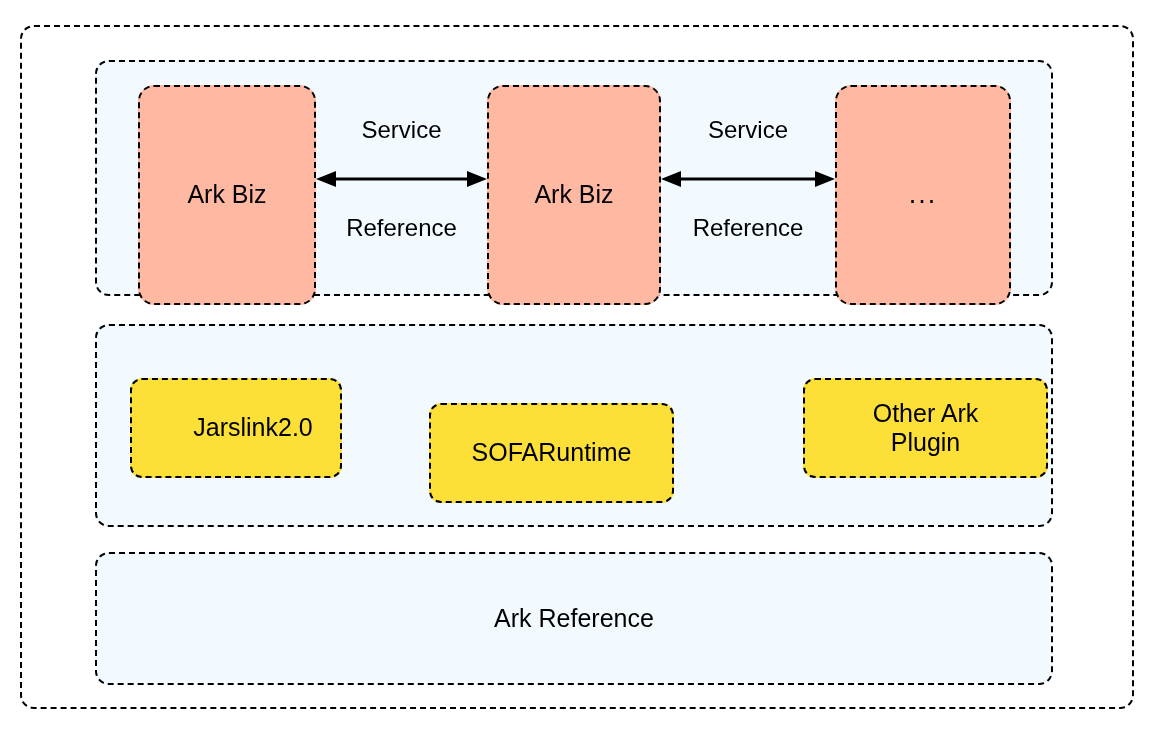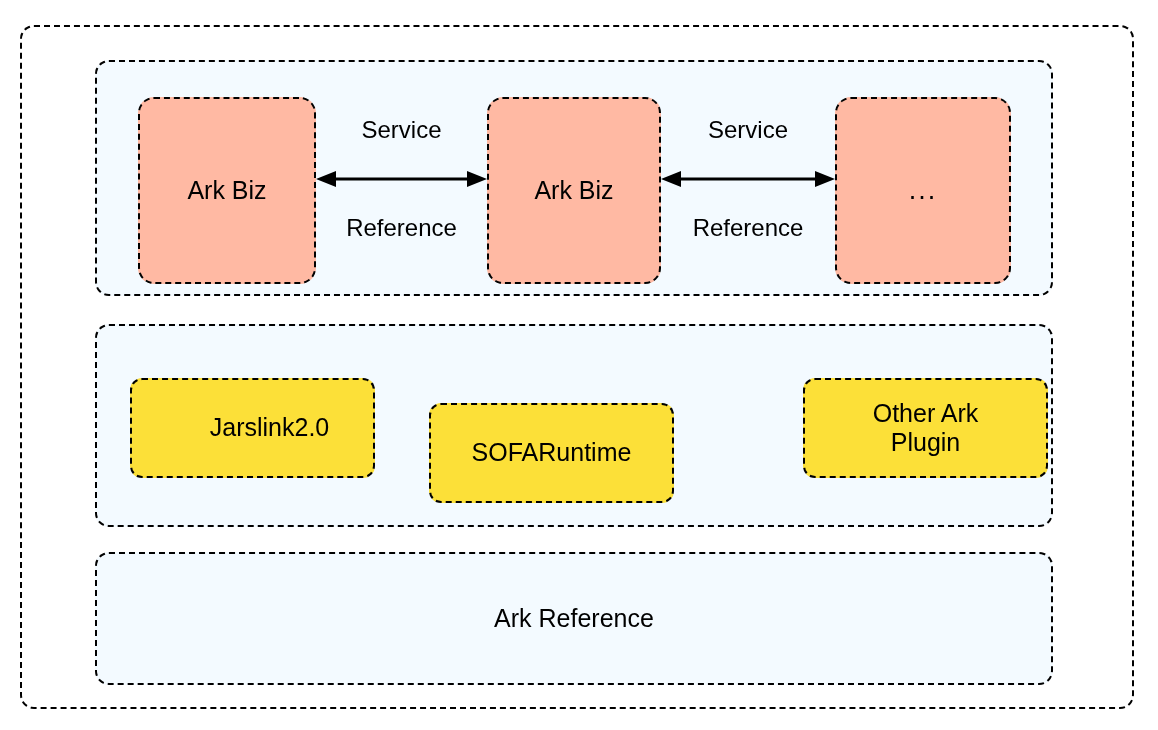--- a/index.html
+++ b/index.html
@@ -57,37 +57,37 @@
     text-align: center;
     color: #000000;
     line-height: 1.18;
     white-space: pre-line;
   }
 
   .node-biz {
     background: #ffb9a3;
     border-radius: 16px;
     font-size: 25px;
-    top: 97px;
-    height: 187px;
+    top: 85px;
+    height: 220px;
   }
   .biz-1 { left: 138px; width: 178px; }
   .biz-2 { left: 487px; width: 174px; }
   .biz-3 { left: 835px; width: 176px; }
 
   .node-biz.ellipsis { font-size: 27px; letter-spacing: 2px; }
 
   .node-plugin {
     background: #fce038;
     border-radius: 12px;
     font-size: 25px;
     top: 378px;
     height: 100px;
   }
-  .plugin-1 { left: 130px; width: 245px; padding-left: 34px; }
+  .plugin-1 { left: 130px; width: 212px; padding-left: 34px; }
   .plugin-2 { left: 429px; width: 245px; margin-top: 25px; }
   .plugin-3 { left: 803px; width: 245px; }
 
   
   .container-label {
     position: absolute;
     left: 95px;
     top: 552px;
     width: 958px;
     height: 133px;

